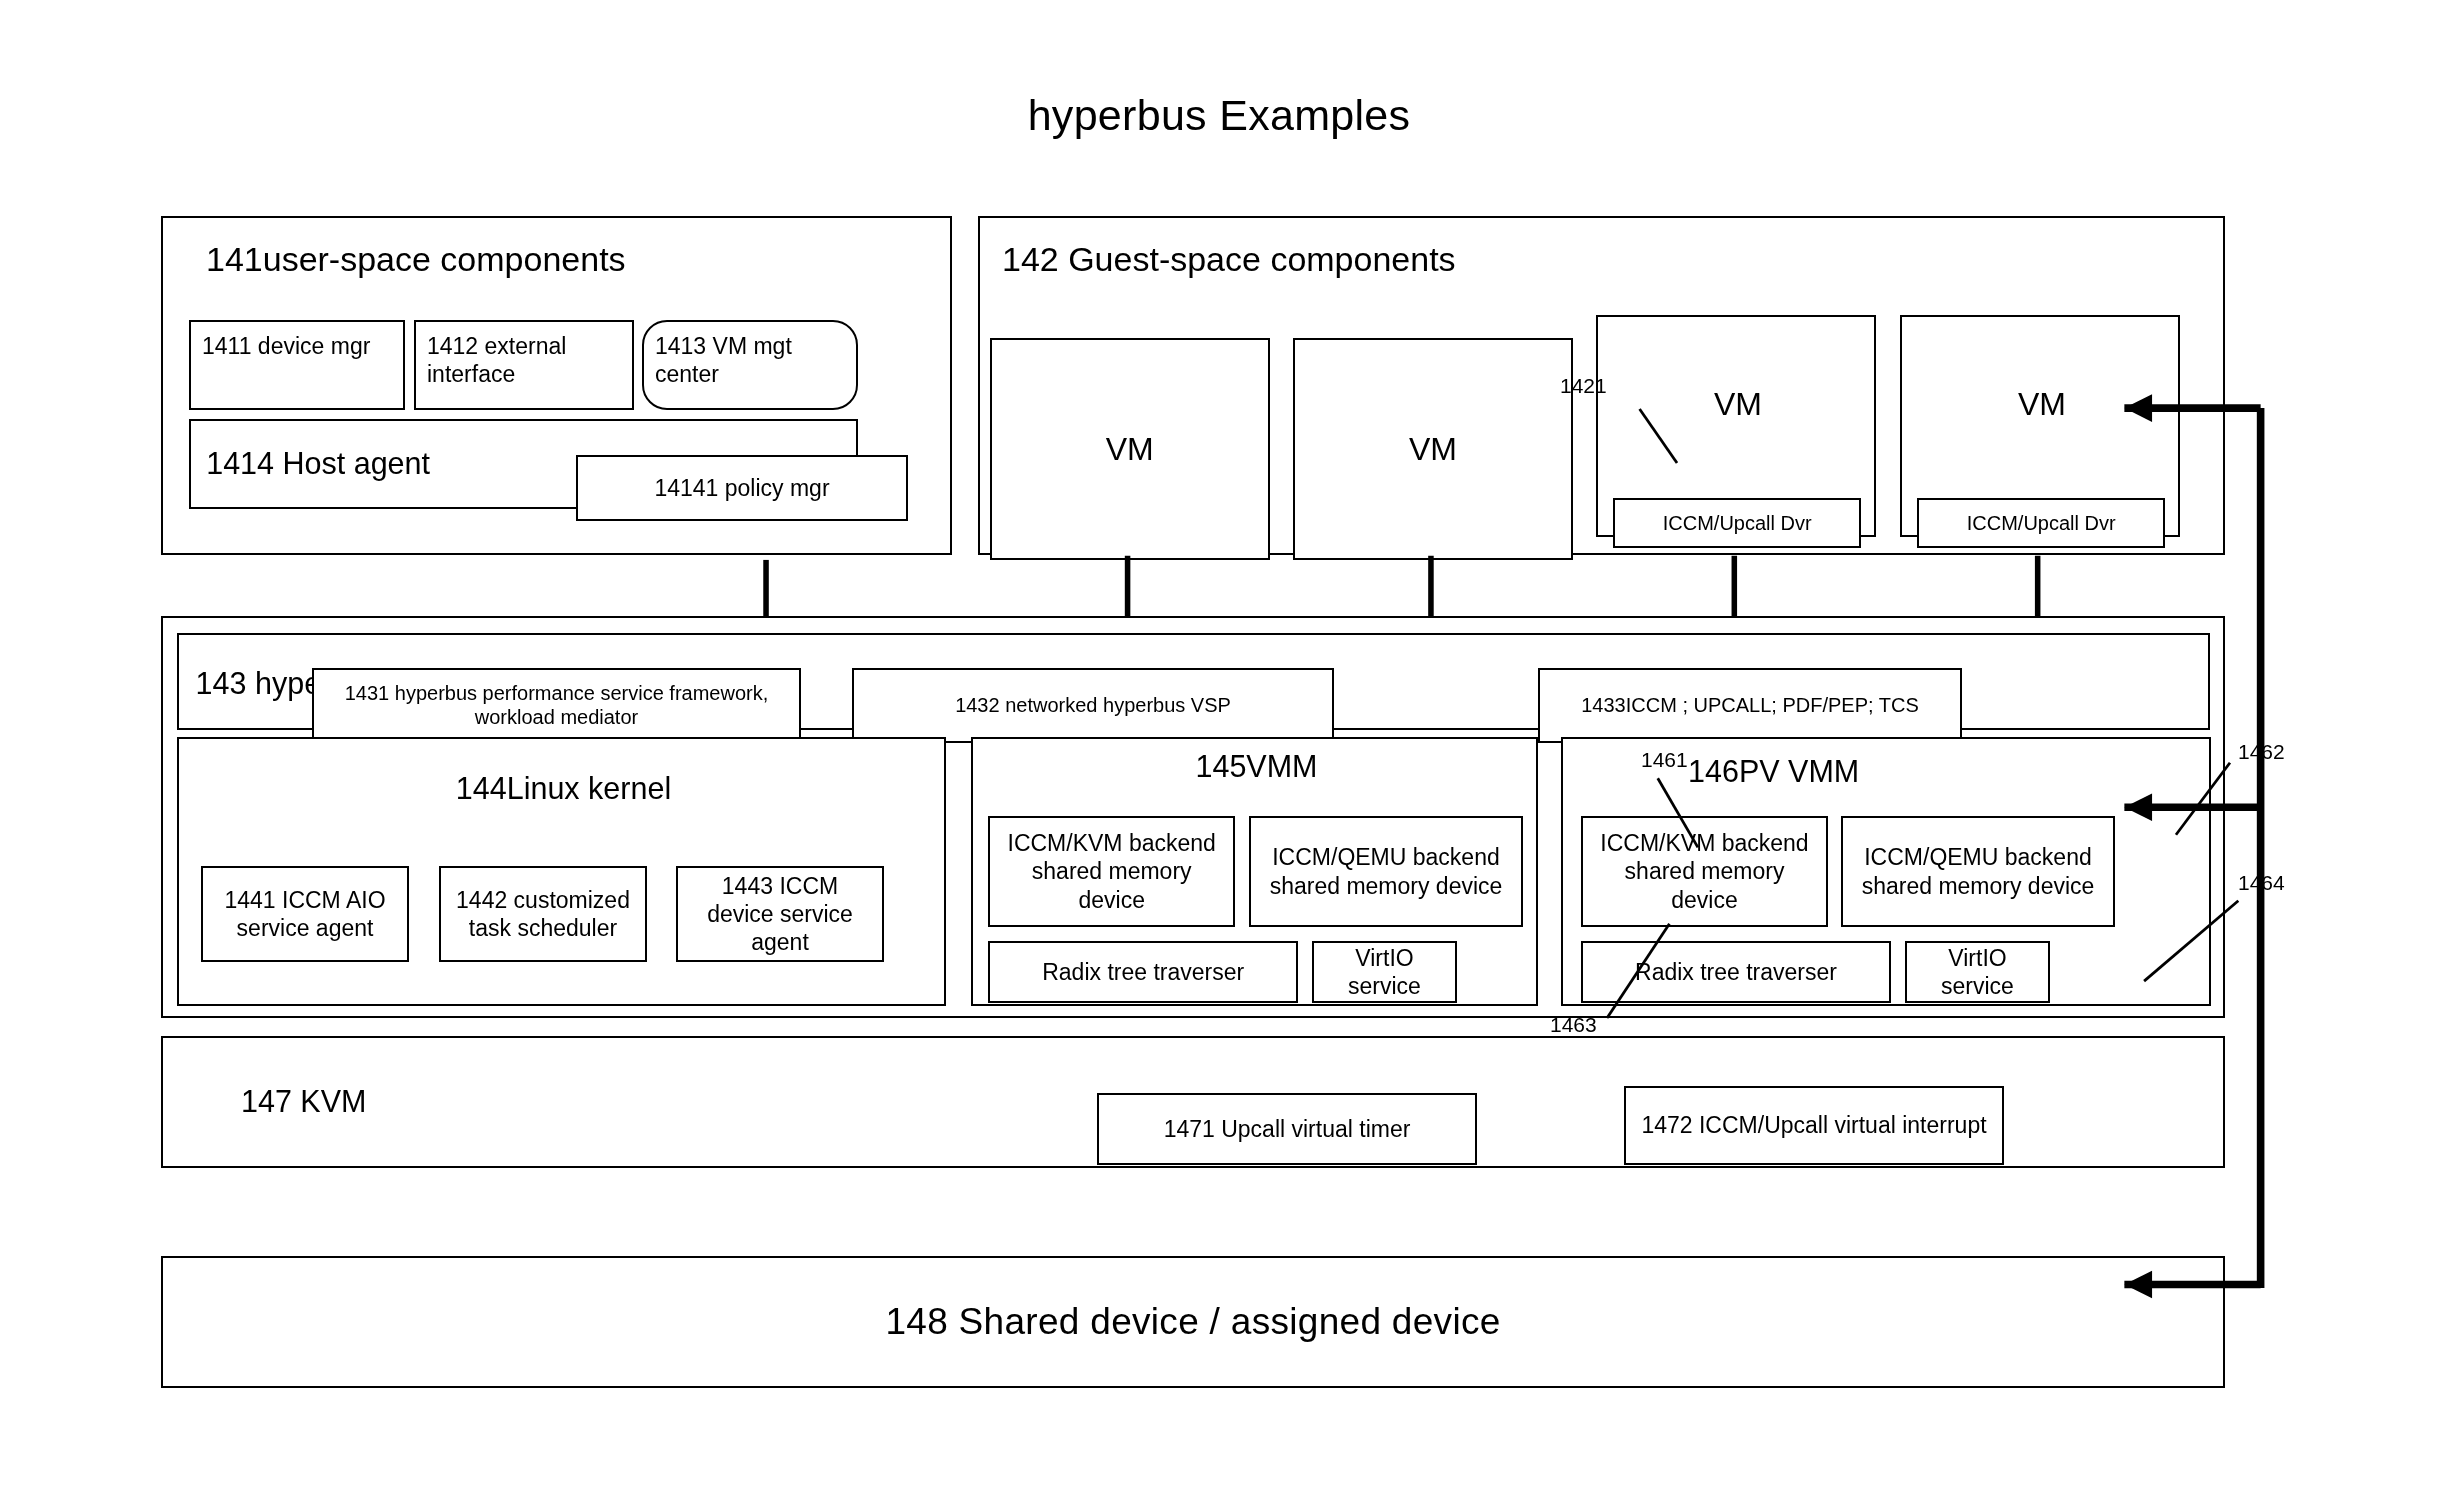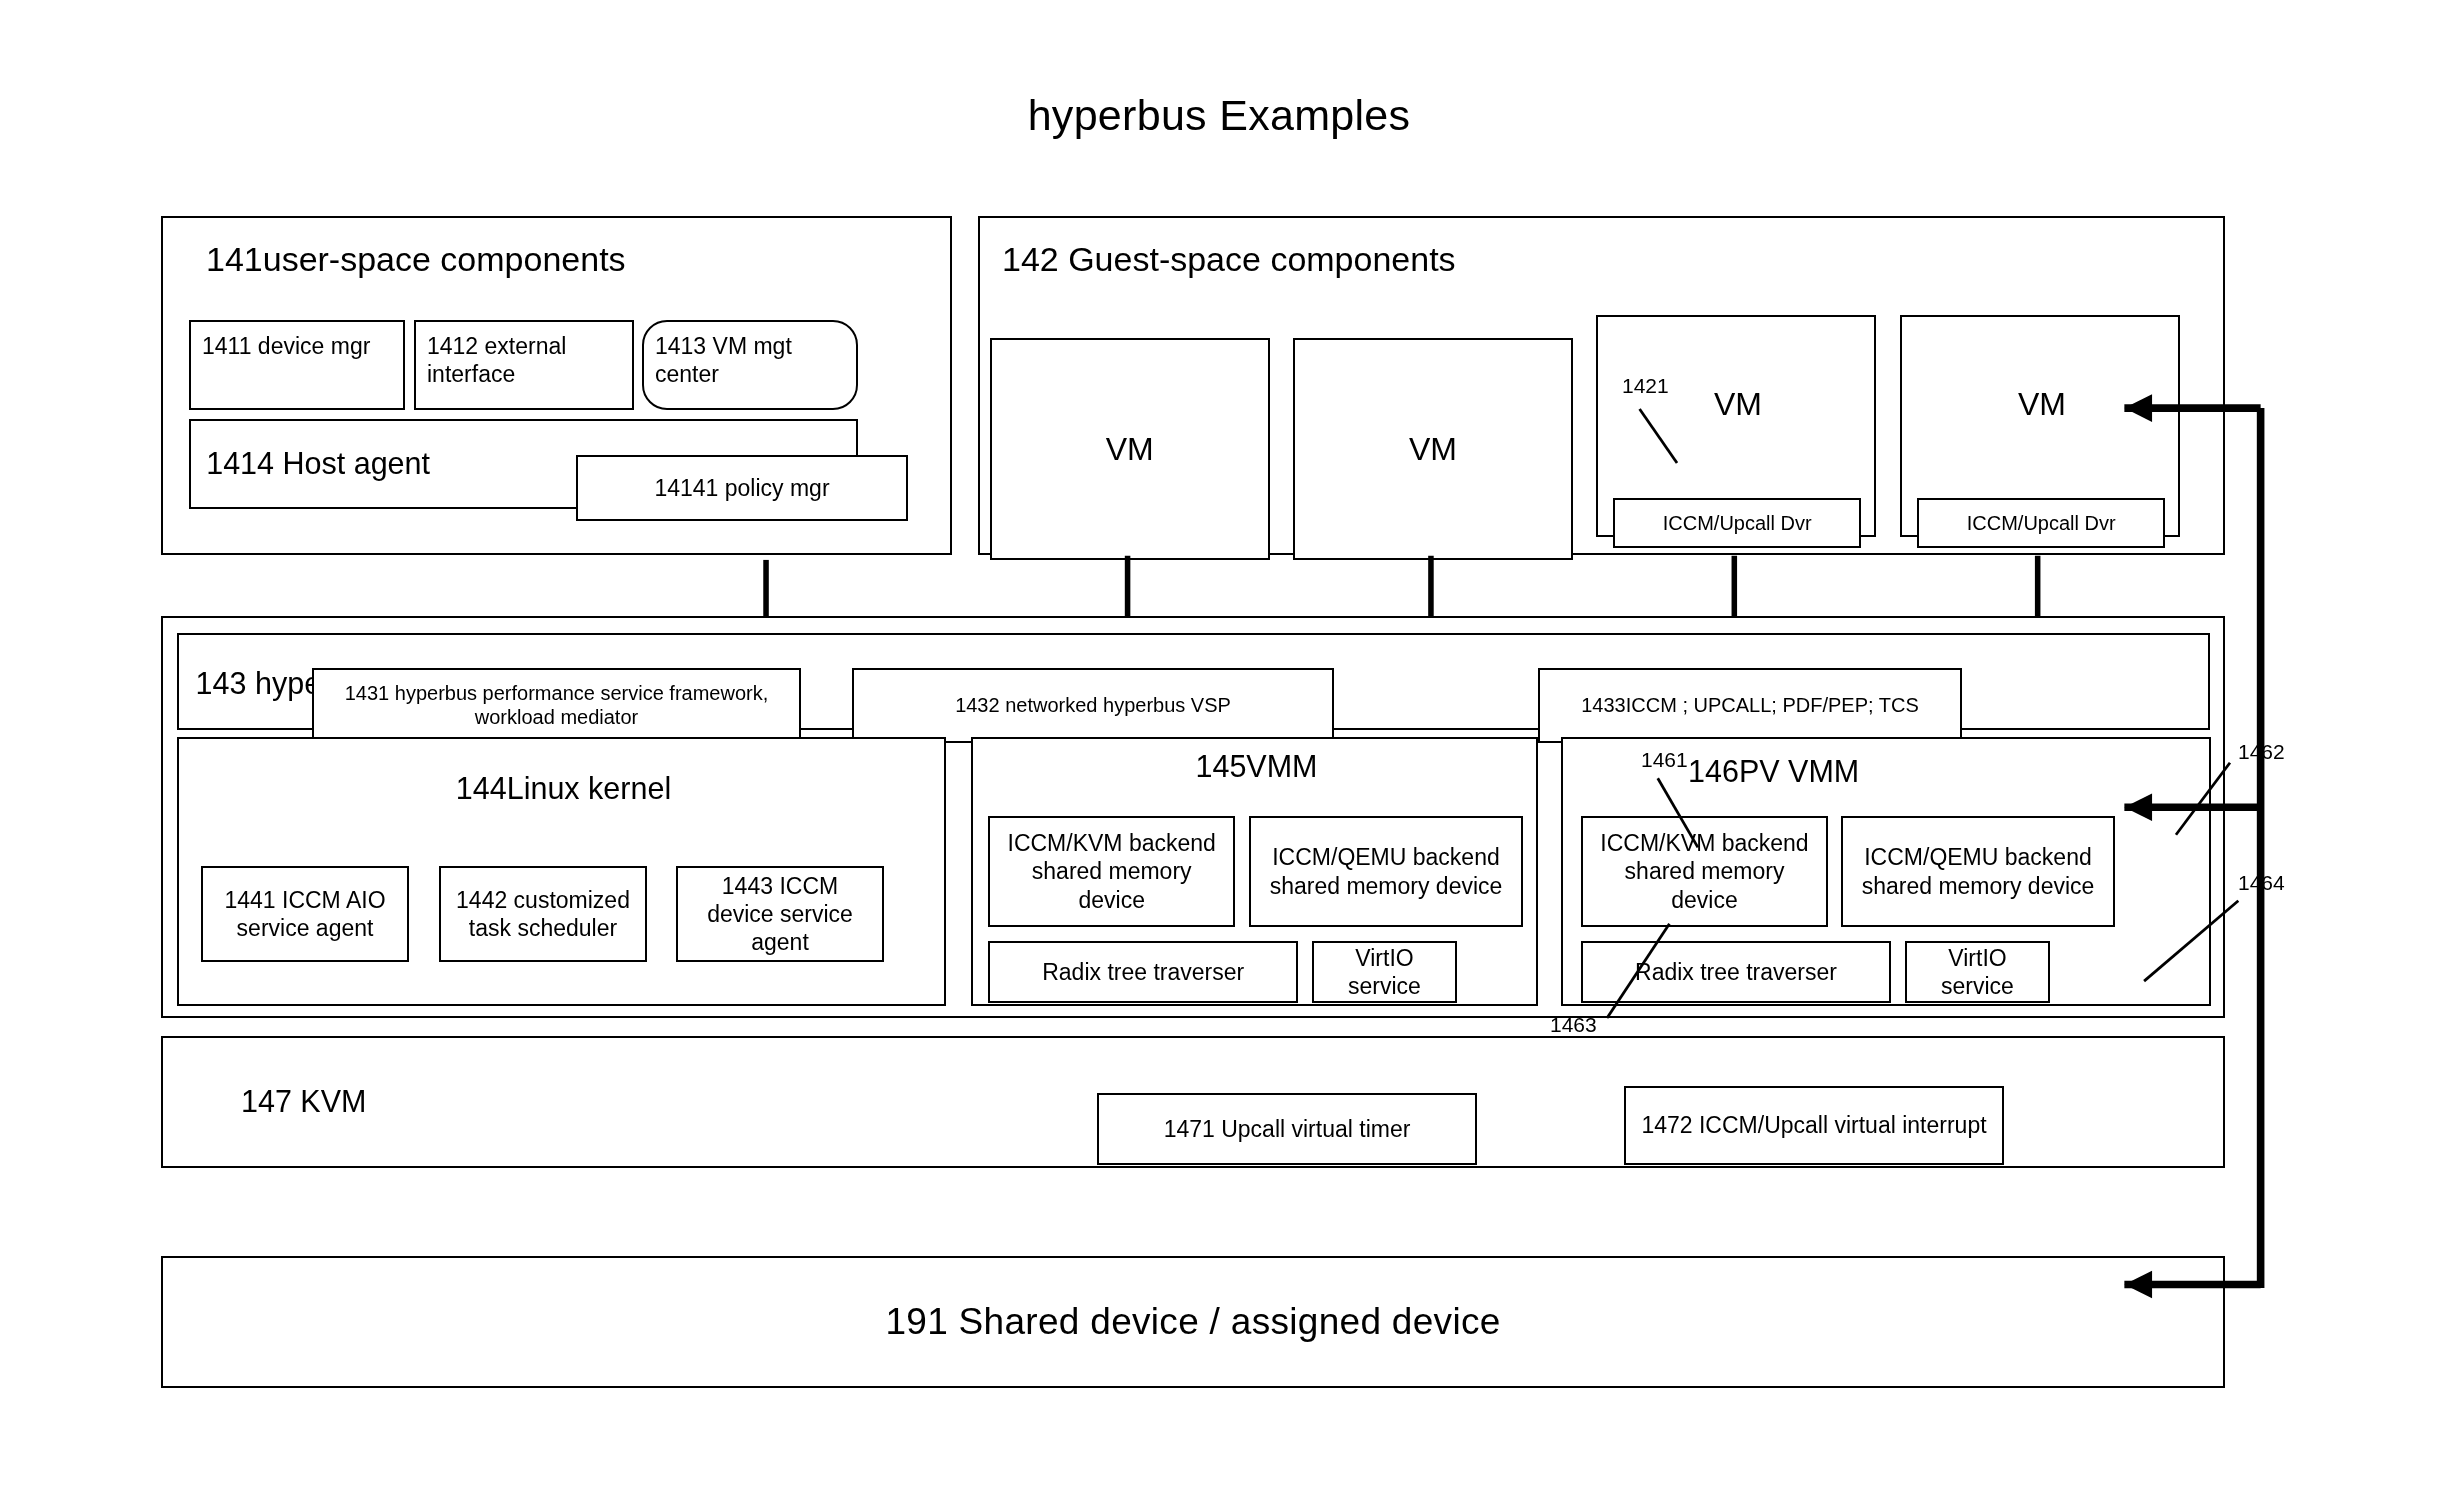--- a/index.html
+++ b/index.html
@@ -66,21 +66,21 @@
   </div>
 
   <div class="abs gray box" style="left:920px;top:97px;width:280px;height:222px;">
     <div class="abs vm" style="left:0;top:69px;width:280px;text-align:center;">VM</div>
     <div class="abs box ctr" style="left:15.2px;top:158px;width:248px;height:50px;">
       <span class="sm">ICCM/Upcall Dvr</span>
     </div>
   </div>
 </div>
 
-<div class="abs cal" style="left:1622px;top:374px;text-align:center;">1421</div>
+<div class="abs cal" style="left:1560px;top:374px;text-align:center;">1421</div>
 <svg width="111" height="104" style="left:1634px;top:402px;" viewBox="0 0 160 150">
   <line x1="8" y1="10" x2="62" y2="88" stroke="#000" stroke-width="4"></line>
 </svg>
 
 <svg width="2438" height="208" style="left:0;top:485px;" viewBox="0 0 3520 300">
 
   <line x1="1106" y1="108" x2="1106" y2="263" stroke="#000" stroke-width="8"></line>
 
   <line x1="1628" y1="102" x2="1628" y2="263" stroke="#000" stroke-width="8"></line>
   <line x1="2066" y1="102" x2="2066" y2="263" stroke="#000" stroke-width="8"></line>
@@ -177,21 +177,21 @@
   <div class="abs big" style="left:78px;top:46px;">147 KVM</div>
   <div class="abs box ctr" style="left:934px;top:32px;width:380px;height:72px;">
     <span class="mid" style="padding:0 8.3px;">1471 Upcall virtual timer</span>
   </div>
   <div class="abs box ctr" style="left:1461px;top:25px;width:380px;height:79px;">
     <span class="mid" style="padding:0 8.3px;">1472 ICCM/Upcall virtual interrupt</span>
   </div>
 </div>
 
 <div class="abs gray box ctr" style="left:161px;top:1233px;width:2064px;height:132px;">
-  <span class="title" style="font-size:37px;">191  Shared device / assigned device</span>
+  <span class="title" style="font-size:37px;">148  Shared device / assigned device</span>
 </div>
 
 <svg width="249" height="1039" style="left:2188px;top:388px;" viewBox="0 0 360 1500">
 
   <line x1="105" y1="28" x2="105" y2="1300" stroke="#000" stroke-width="11"></line>
 
   <line x1="105" y1="28" x2="-92" y2="28" stroke="#000" stroke-width="11"></line>
   <polygon points="-92,28 -52,8 -52,48" fill="#000"></polygon>
 
   <line x1="105" y1="605" x2="-92" y2="605" stroke="#000" stroke-width="11"></line>

